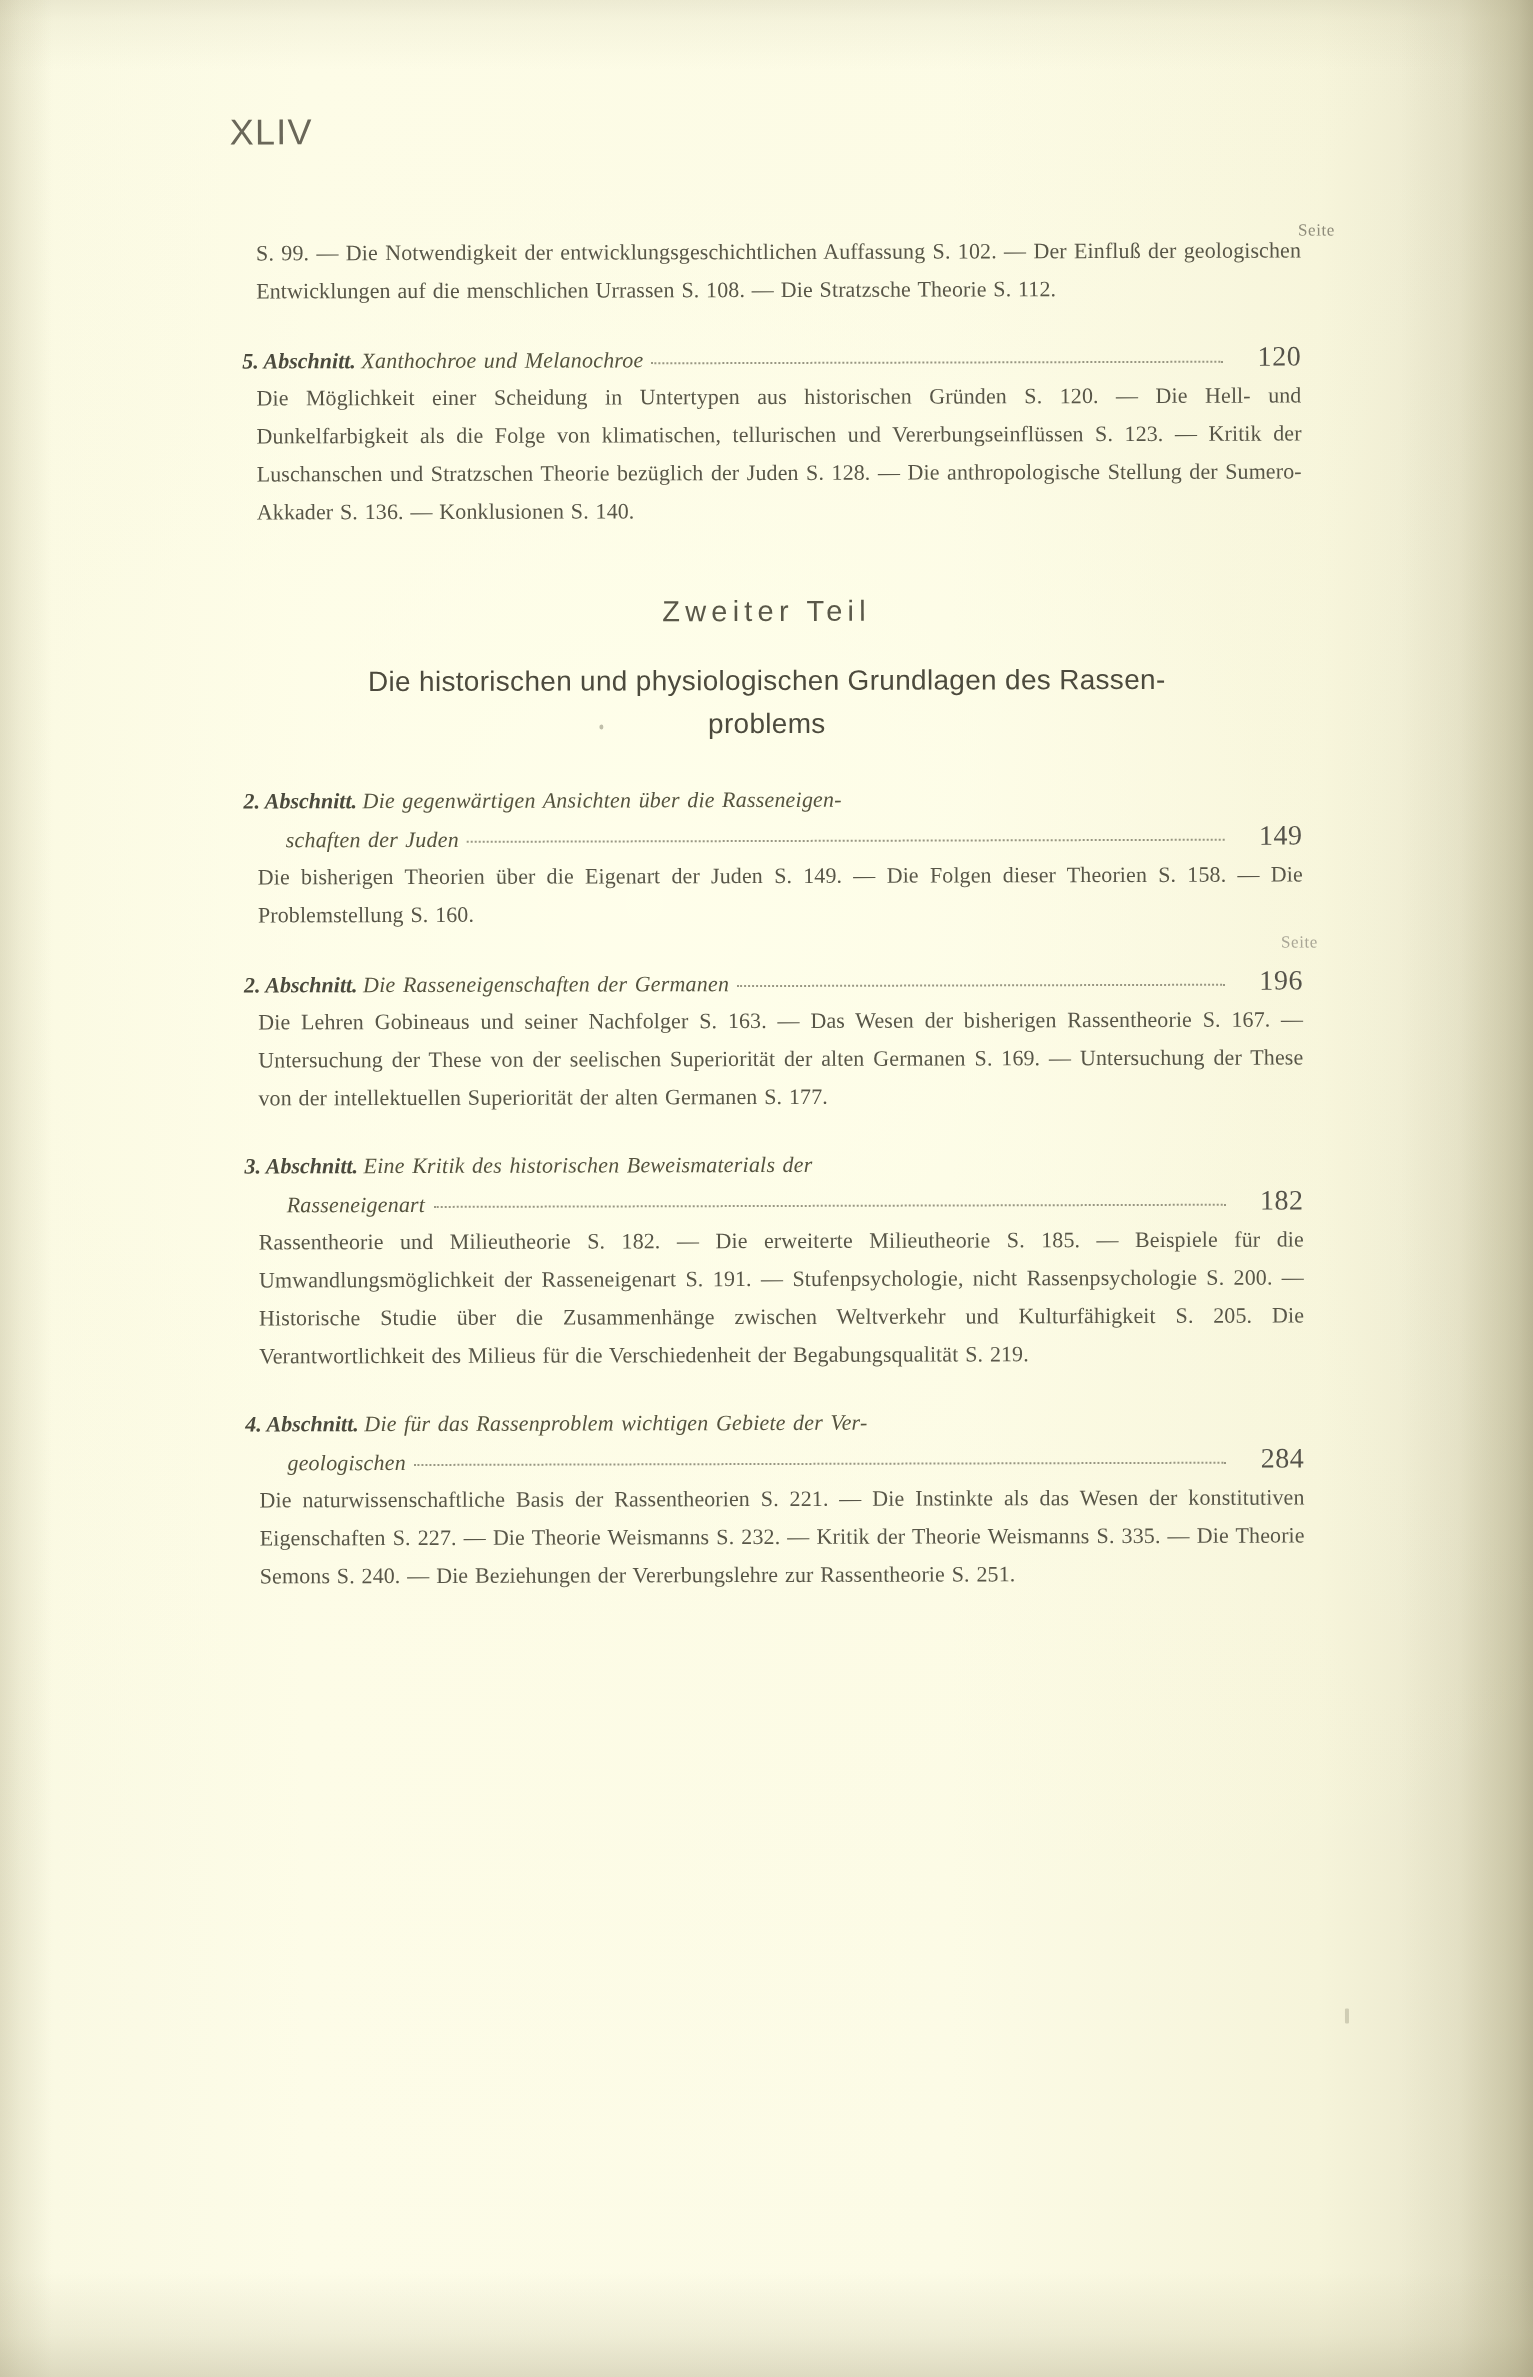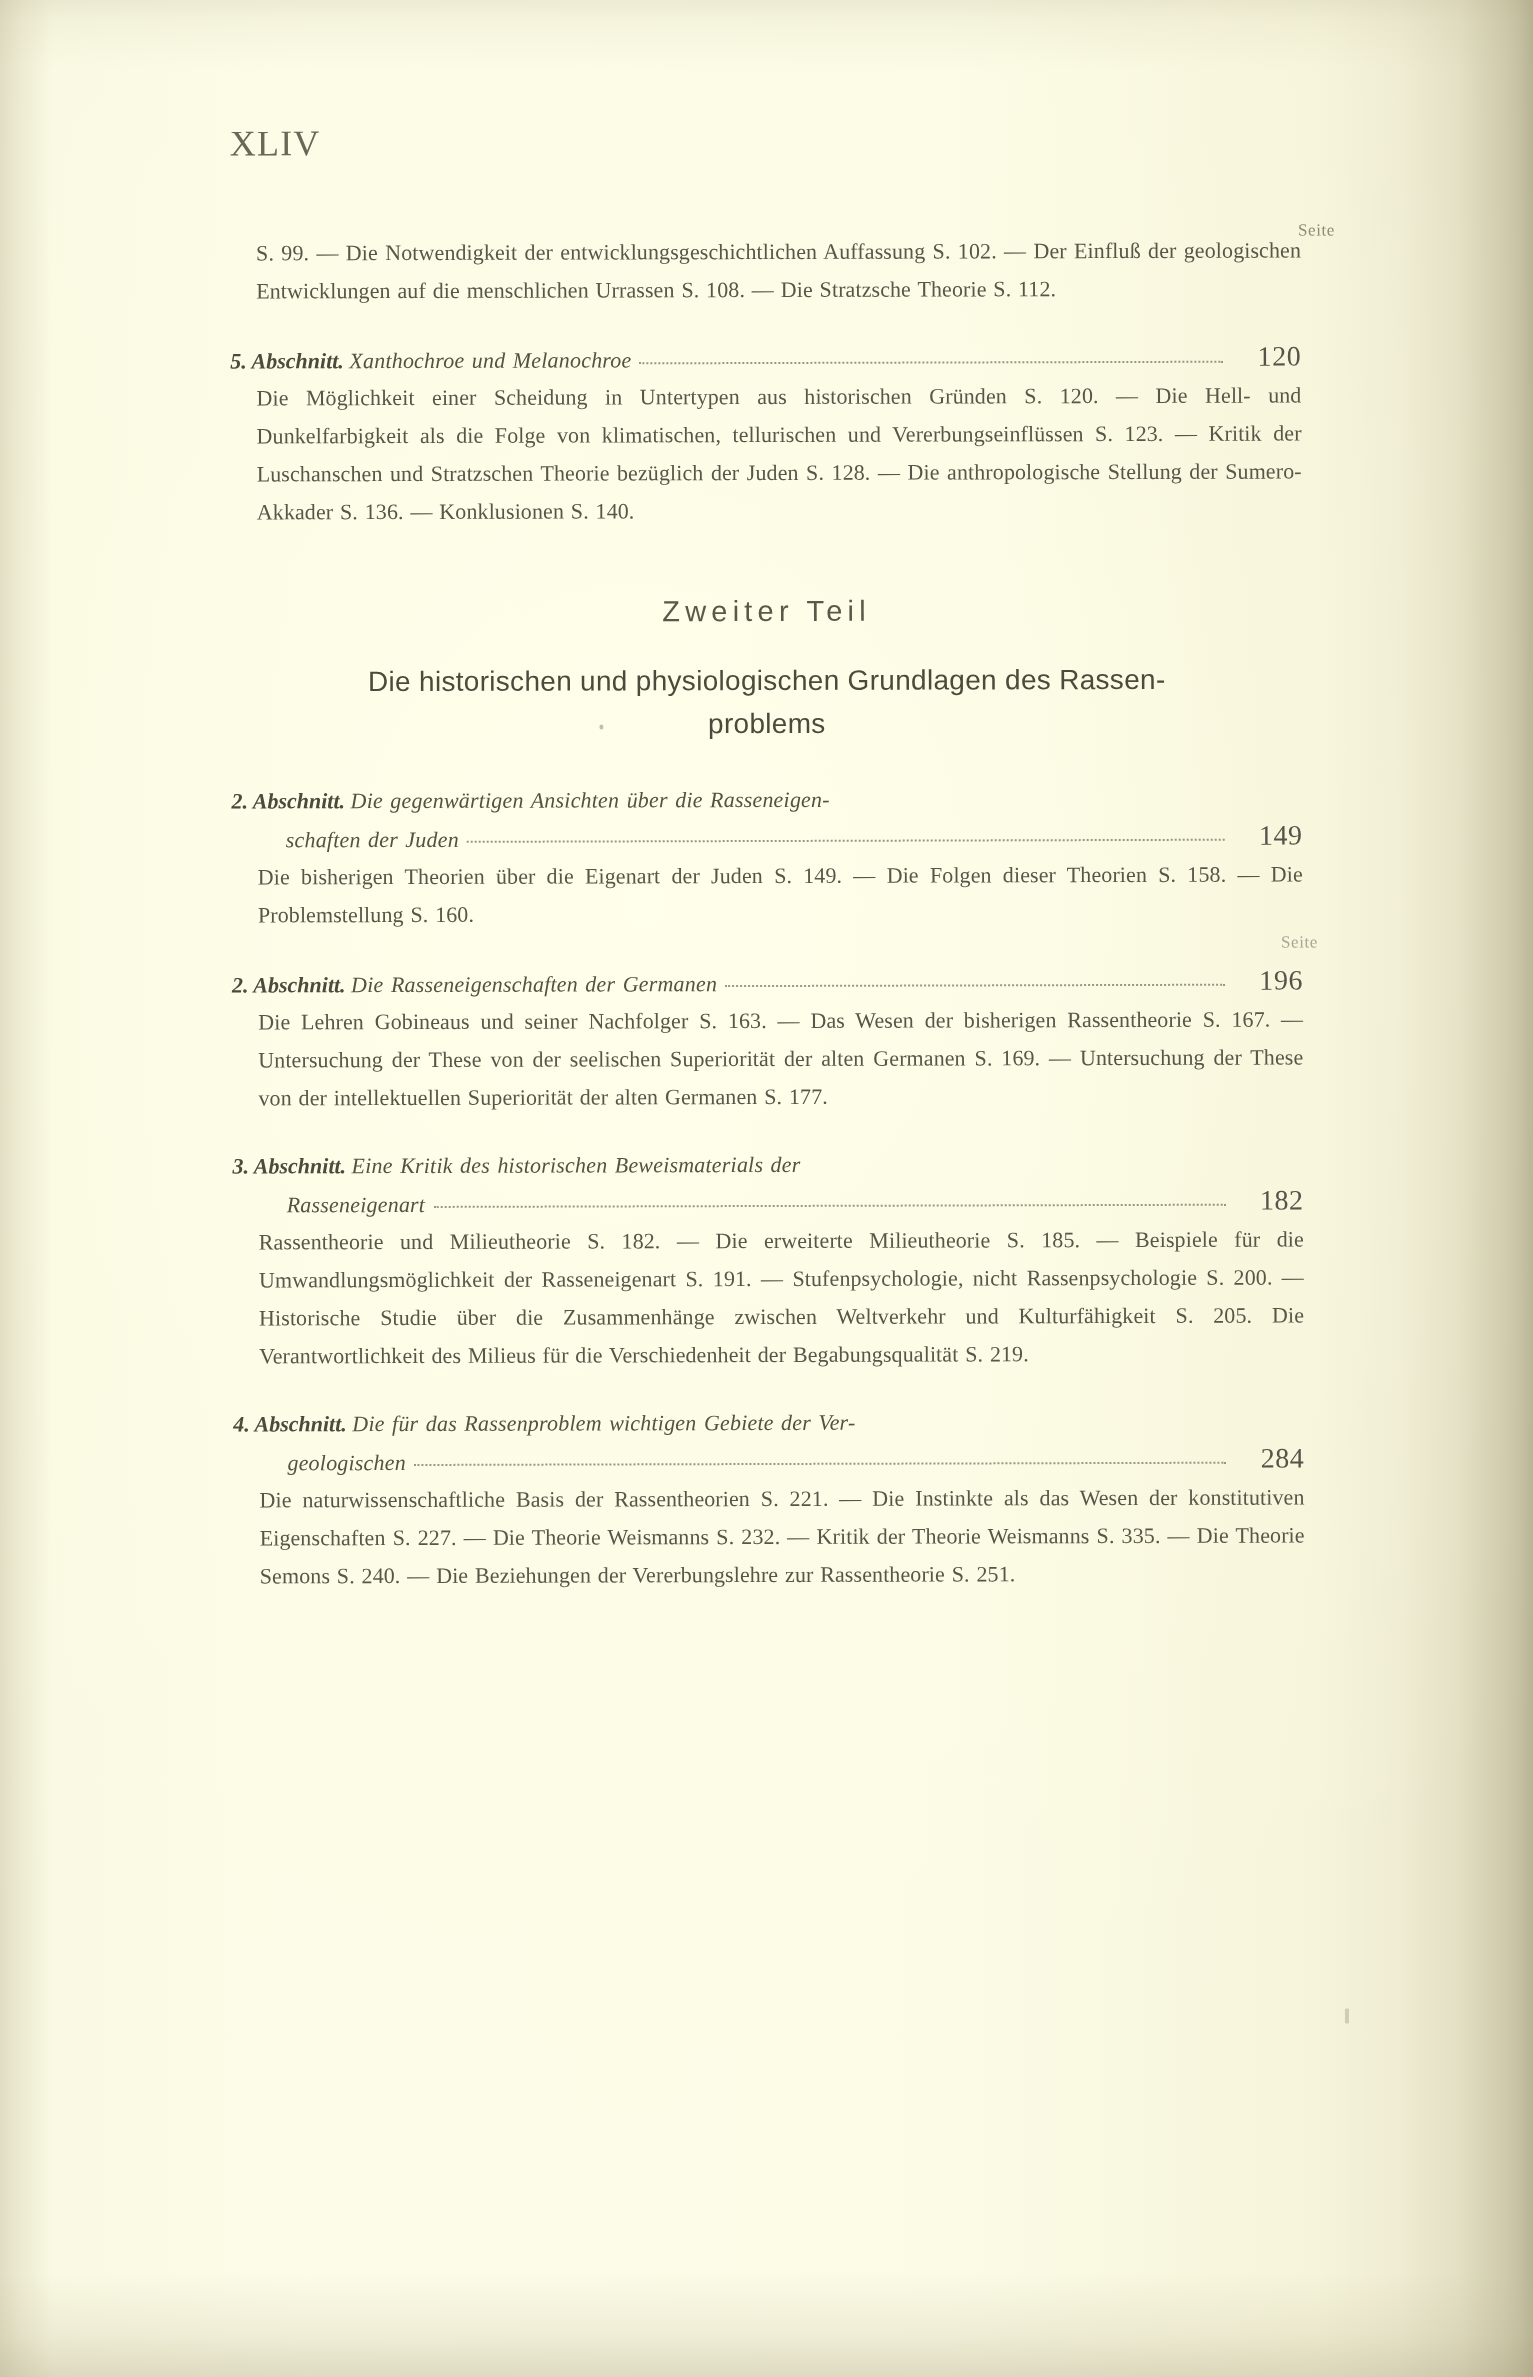--- a/index.html
+++ b/index.html
@@ -57,25 +57,25 @@
   #content {
     position: absolute;
     inset: 0;
     transform: rotate(-0.16deg);
     transform-origin: 50% 40%;
   }
 
   .folio {
     position: absolute;
     left: 232px;
-    top: 121px;
+    top: 110px;
     font-size: 36px;
     letter-spacing: 1.2px;
     color: #6a6759;
-    font-family: Liberation Serif, serif;
+    font-family: Liberation Sans, sans-serif;
   }
 
   .seite-label {
     position: absolute;
     font-size: 17px;
     letter-spacing: 0.6px;
     color: #8e8b7a;
   }
   .seite-1 { left: 1300px; top: 222px; }
   .seite-2 { left: 1281px; top: 934px; color: #a9a696; }
@@ -107,20 +107,21 @@
     align-items: baseline;
     font-size: 22px;
     line-height: 37px;
     color: #4f4d40;
   }
   .entry .num {
     font-style: italic;
     font-weight: bold;
     white-space: pre;
     color: #4b4a3d;
+    margin-left: 12px;
   }
   .entry .title {
     font-style: italic;
     white-space: pre;
     letter-spacing: 0.2px;
     word-spacing: 1.7px;
     color: #55533f;
   }
   .entry .leader {
     flex: 1 1 auto;

